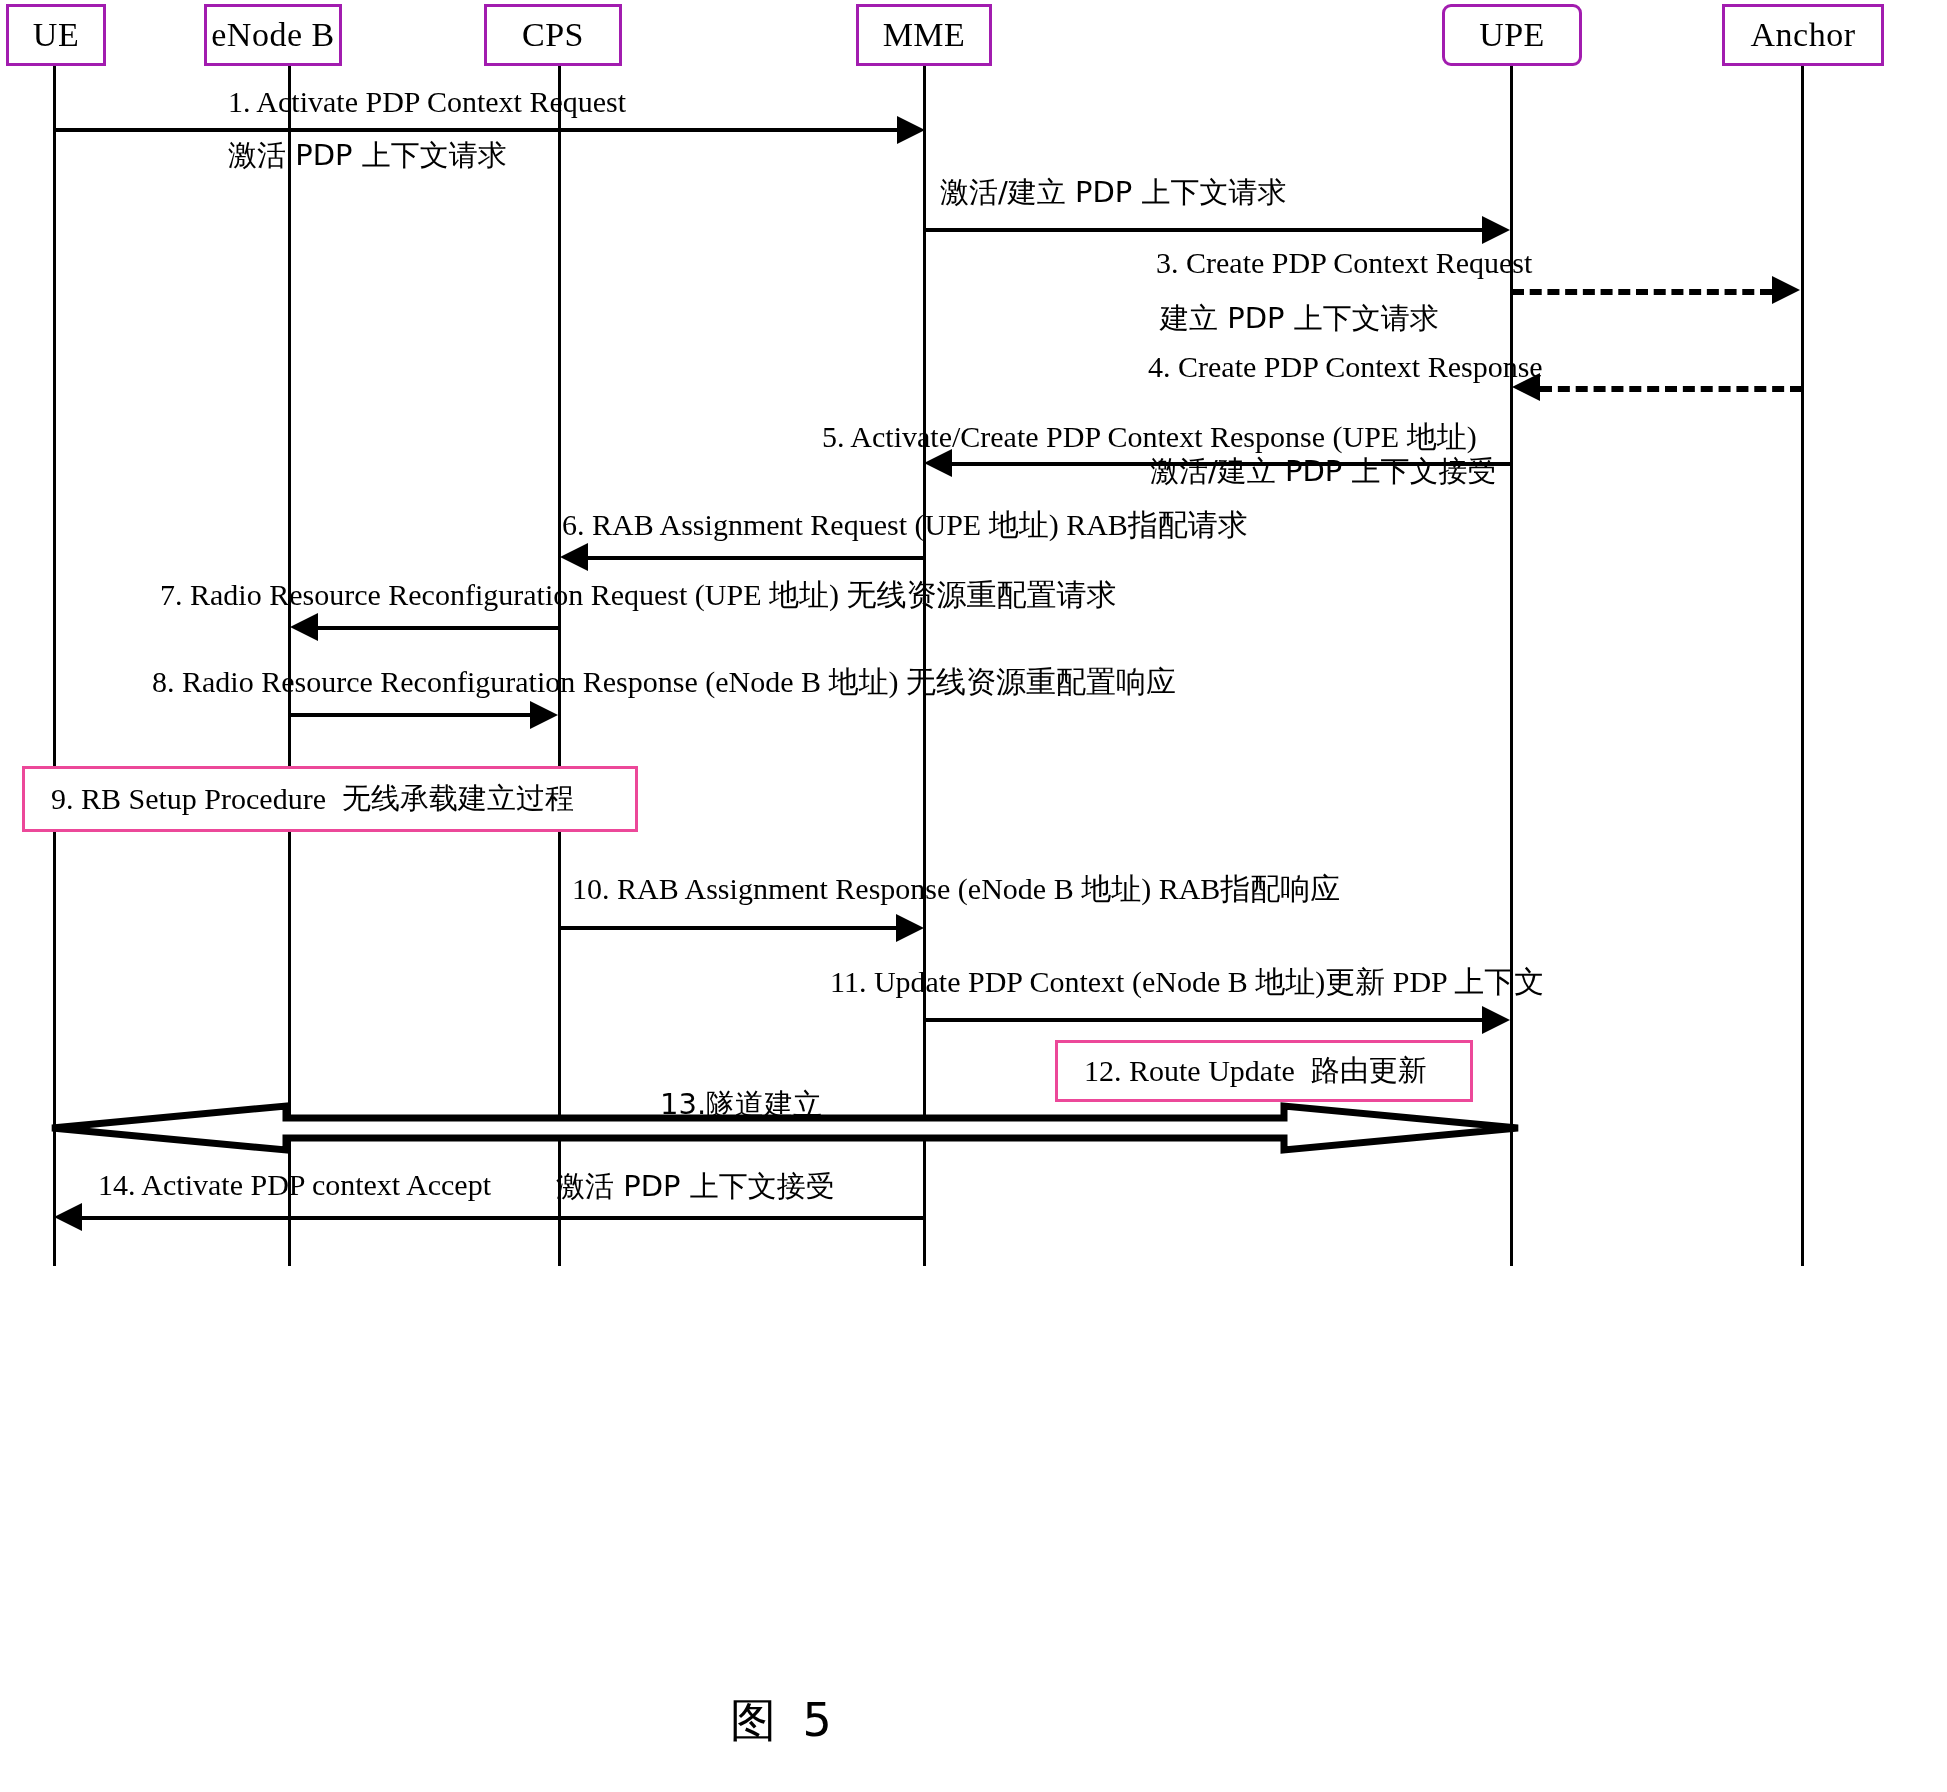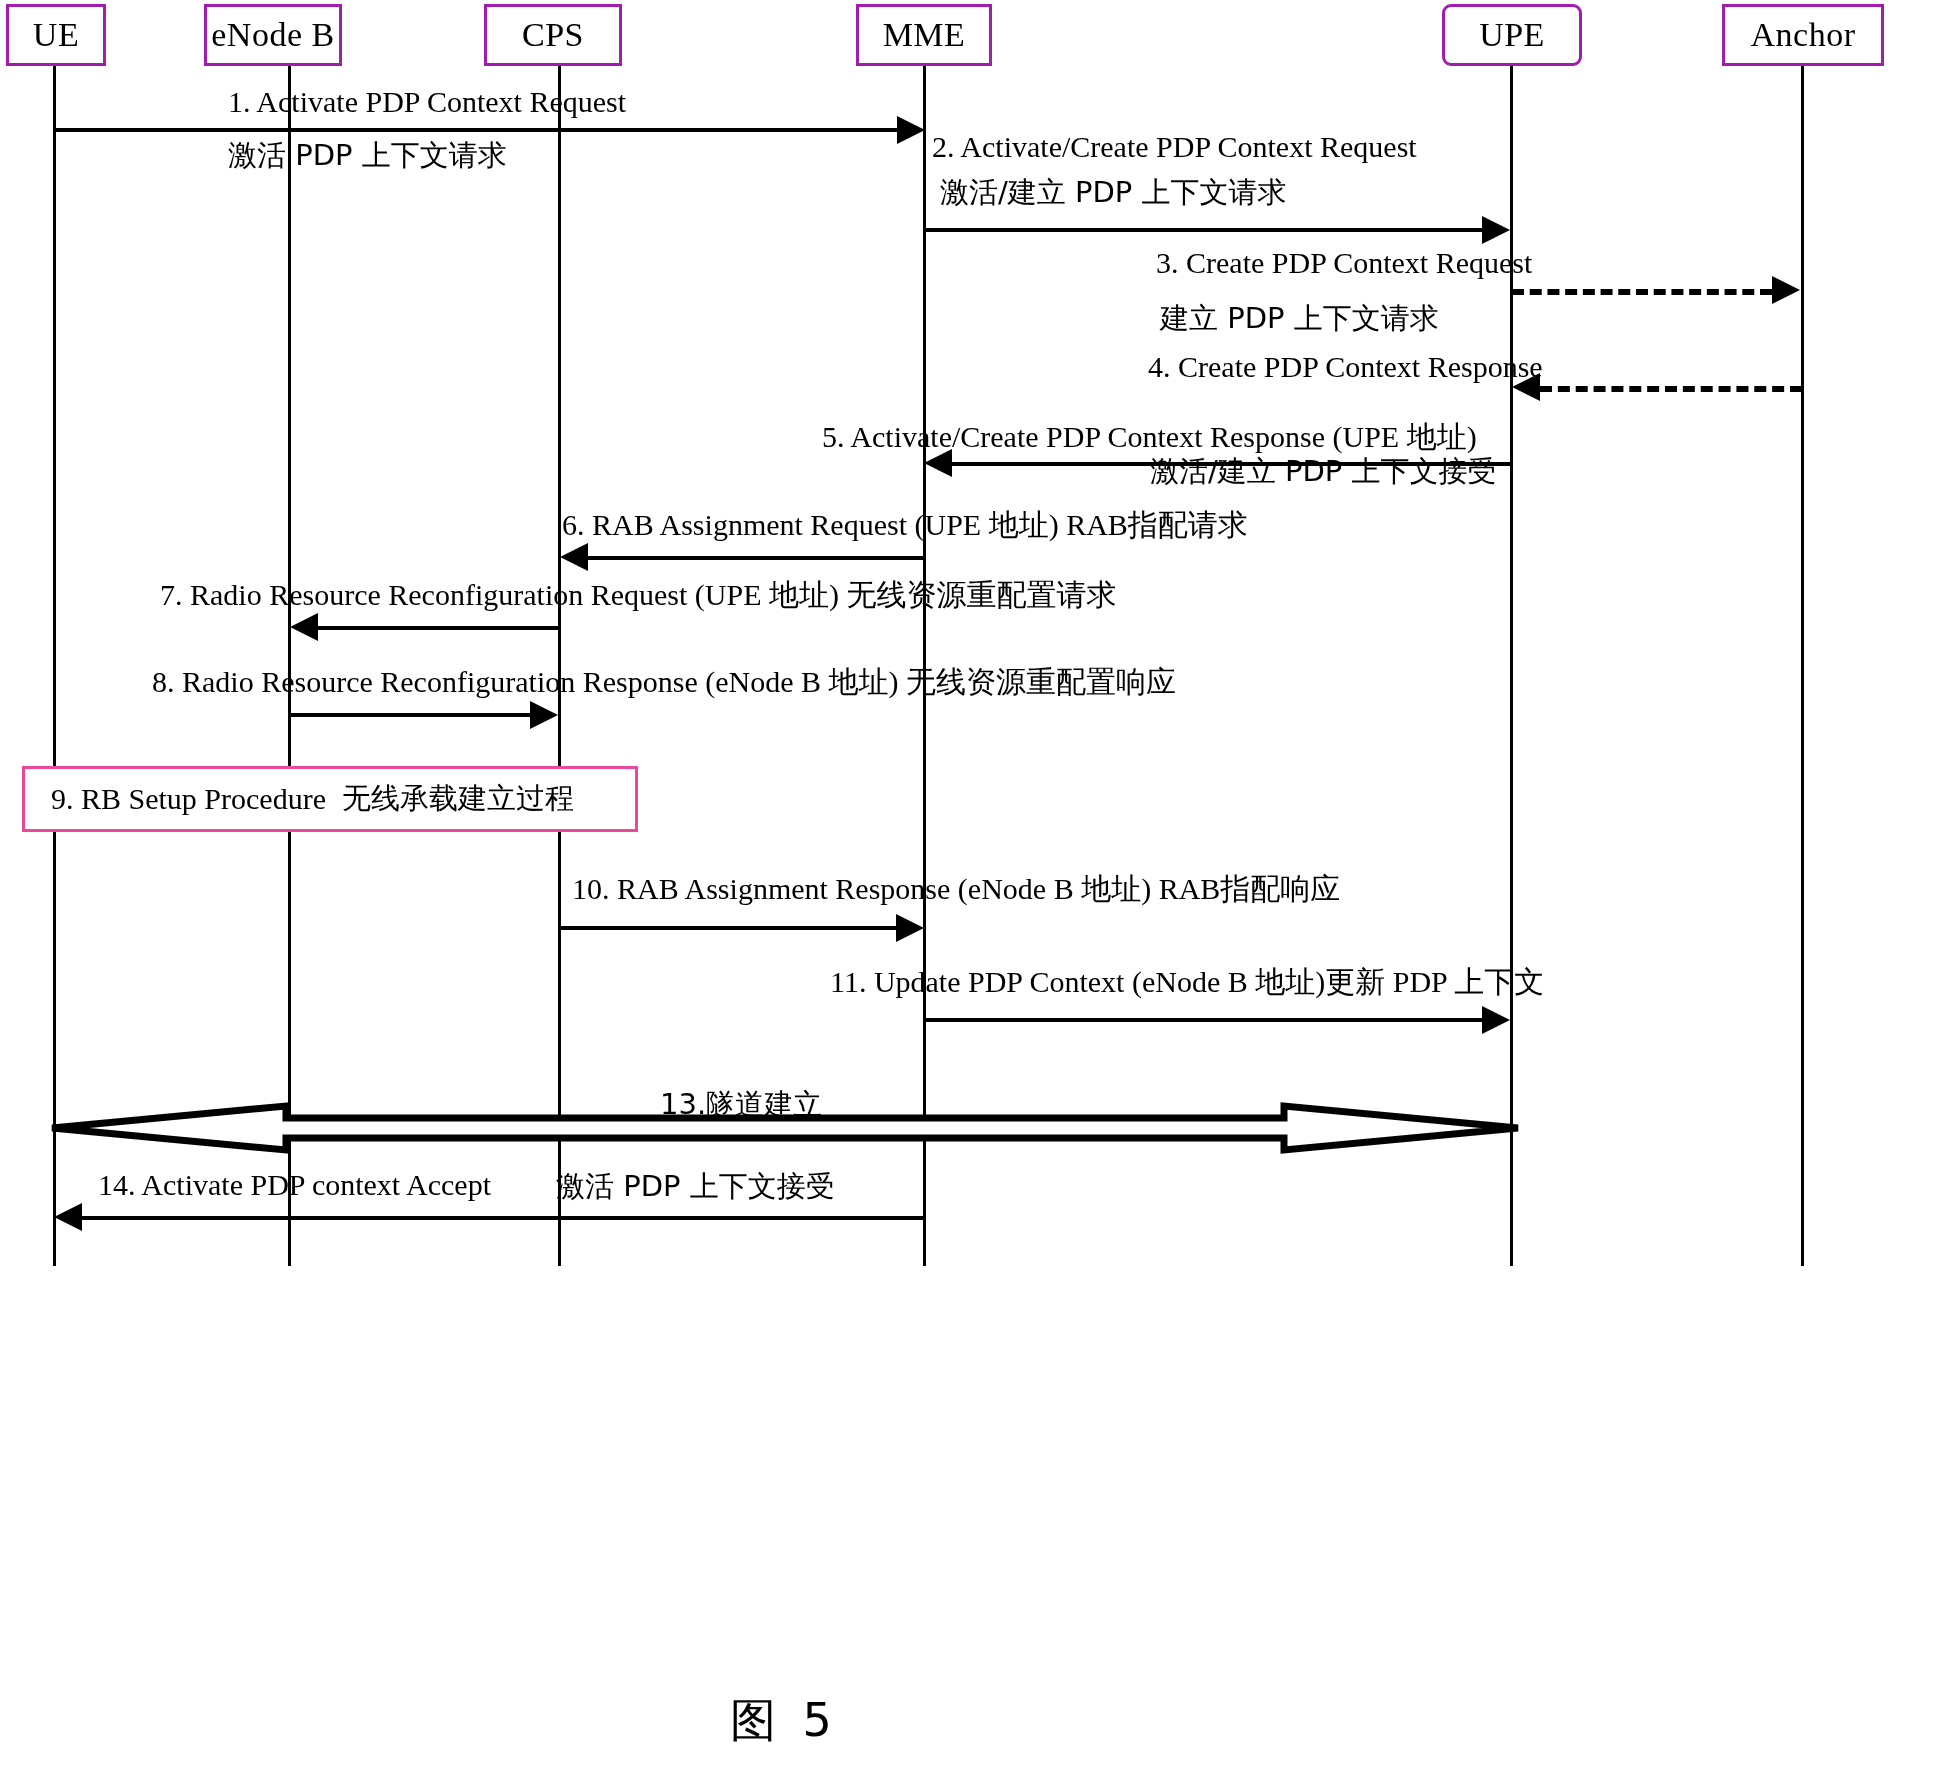--- a/index.html
+++ b/index.html
@@ -128,21 +128,20 @@
   <div class="lifeline" style="left:558px; top:66px; height:1200px;"></div>
   <div class="lifeline" style="left:923px; top:66px; height:1200px;"></div>
   <div class="lifeline" style="left:1510px;top:66px; height:1200px;"></div>
   <div class="lifeline" style="left:1801px;top:66px; height:1200px;"></div>
 
   <div class="msg-label" style="left:228px; top:85px;">1. Activate PDP Context Request</div>
   <div class="msg-line" style="left:55px; top:128px; width:858px;"></div>
   <div class="arrow-head right" style="left:897px; top:116px;"></div>
   <div class="msg-label cn" style="left:228px; top:139px;">激活 PDP 上下文请求</div>
 
-  <div class="msg-label" style="left:932px; top:130px;">2. Activate/Create PDP Context Request</div>
   <div class="msg-label cn" style="left:940px; top:176px;">激活/建立 PDP 上下文请求</div>
   <div class="msg-line" style="left:925px; top:228px; width:558px;"></div>
   <div class="arrow-head right" style="left:1482px; top:216px;"></div>
 
   <div class="msg-label" style="left:1156px; top:246px;">3. Create PDP Context Request</div>
   <div class="msg-line dashed" style="left:1512px; top:289px; width:260px;"></div>
   <div class="arrow-head right" style="left:1772px; top:276px;"></div>
   <div class="msg-label cn" style="left:1160px; top:302px;">建立 PDP 上下文请求</div>
 
   <div class="msg-label" style="left:1148px; top:350px;">4. Create PDP Context Response</div>
@@ -172,20 +171,24 @@
   </div>
 
   <div class="msg-label" style="left:572px; top:872px;">10. RAB Assignment Response (eNode B 地址)   RAB指配响应</div>
   <div class="msg-line" style="left:560px; top:926px; width:337px;"></div>
   <div class="arrow-head right" style="left:896px; top:914px;"></div>
 
   <div class="msg-label" style="left:830px; top:965px;">11. Update PDP Context (eNode B 地址)更新 PDP 上下文</div>
   <div class="msg-line" style="left:925px; top:1018px; width:558px;"></div>
   <div class="arrow-head right" style="left:1482px; top:1006px;"></div>
 
+  <div class="proc-box" style="left:1055px; top:1040px; width:418px; height:62px;">
+    <span>12. Route Update</span>
+    <span class="cnpart">路由更新</span>
+  </div>
 
   <div class="msg-label cn" style="left:660px; top:1088px;">13.隧道建立</div>
   <div class="tunnel" style="left:50px; top:1098px;">
     <svg width="1470" height="60" viewBox="0 0 1470 60">
       <polygon points="2,30 236,8 236,20 1234,20 1234,8 1468,30 1234,52 1234,40 236,40 236,52" fill="#ffffff" stroke="#000000" stroke-width="7" stroke-linejoin="miter"></polygon>
     </svg>
   </div>
 
   <div class="msg-label" style="left:98px; top:1168px;">14. Activate PDP context Accept</div>
   <div class="msg-label cn" style="left:556px; top:1170px;">激活 PDP 上下文接受</div>

